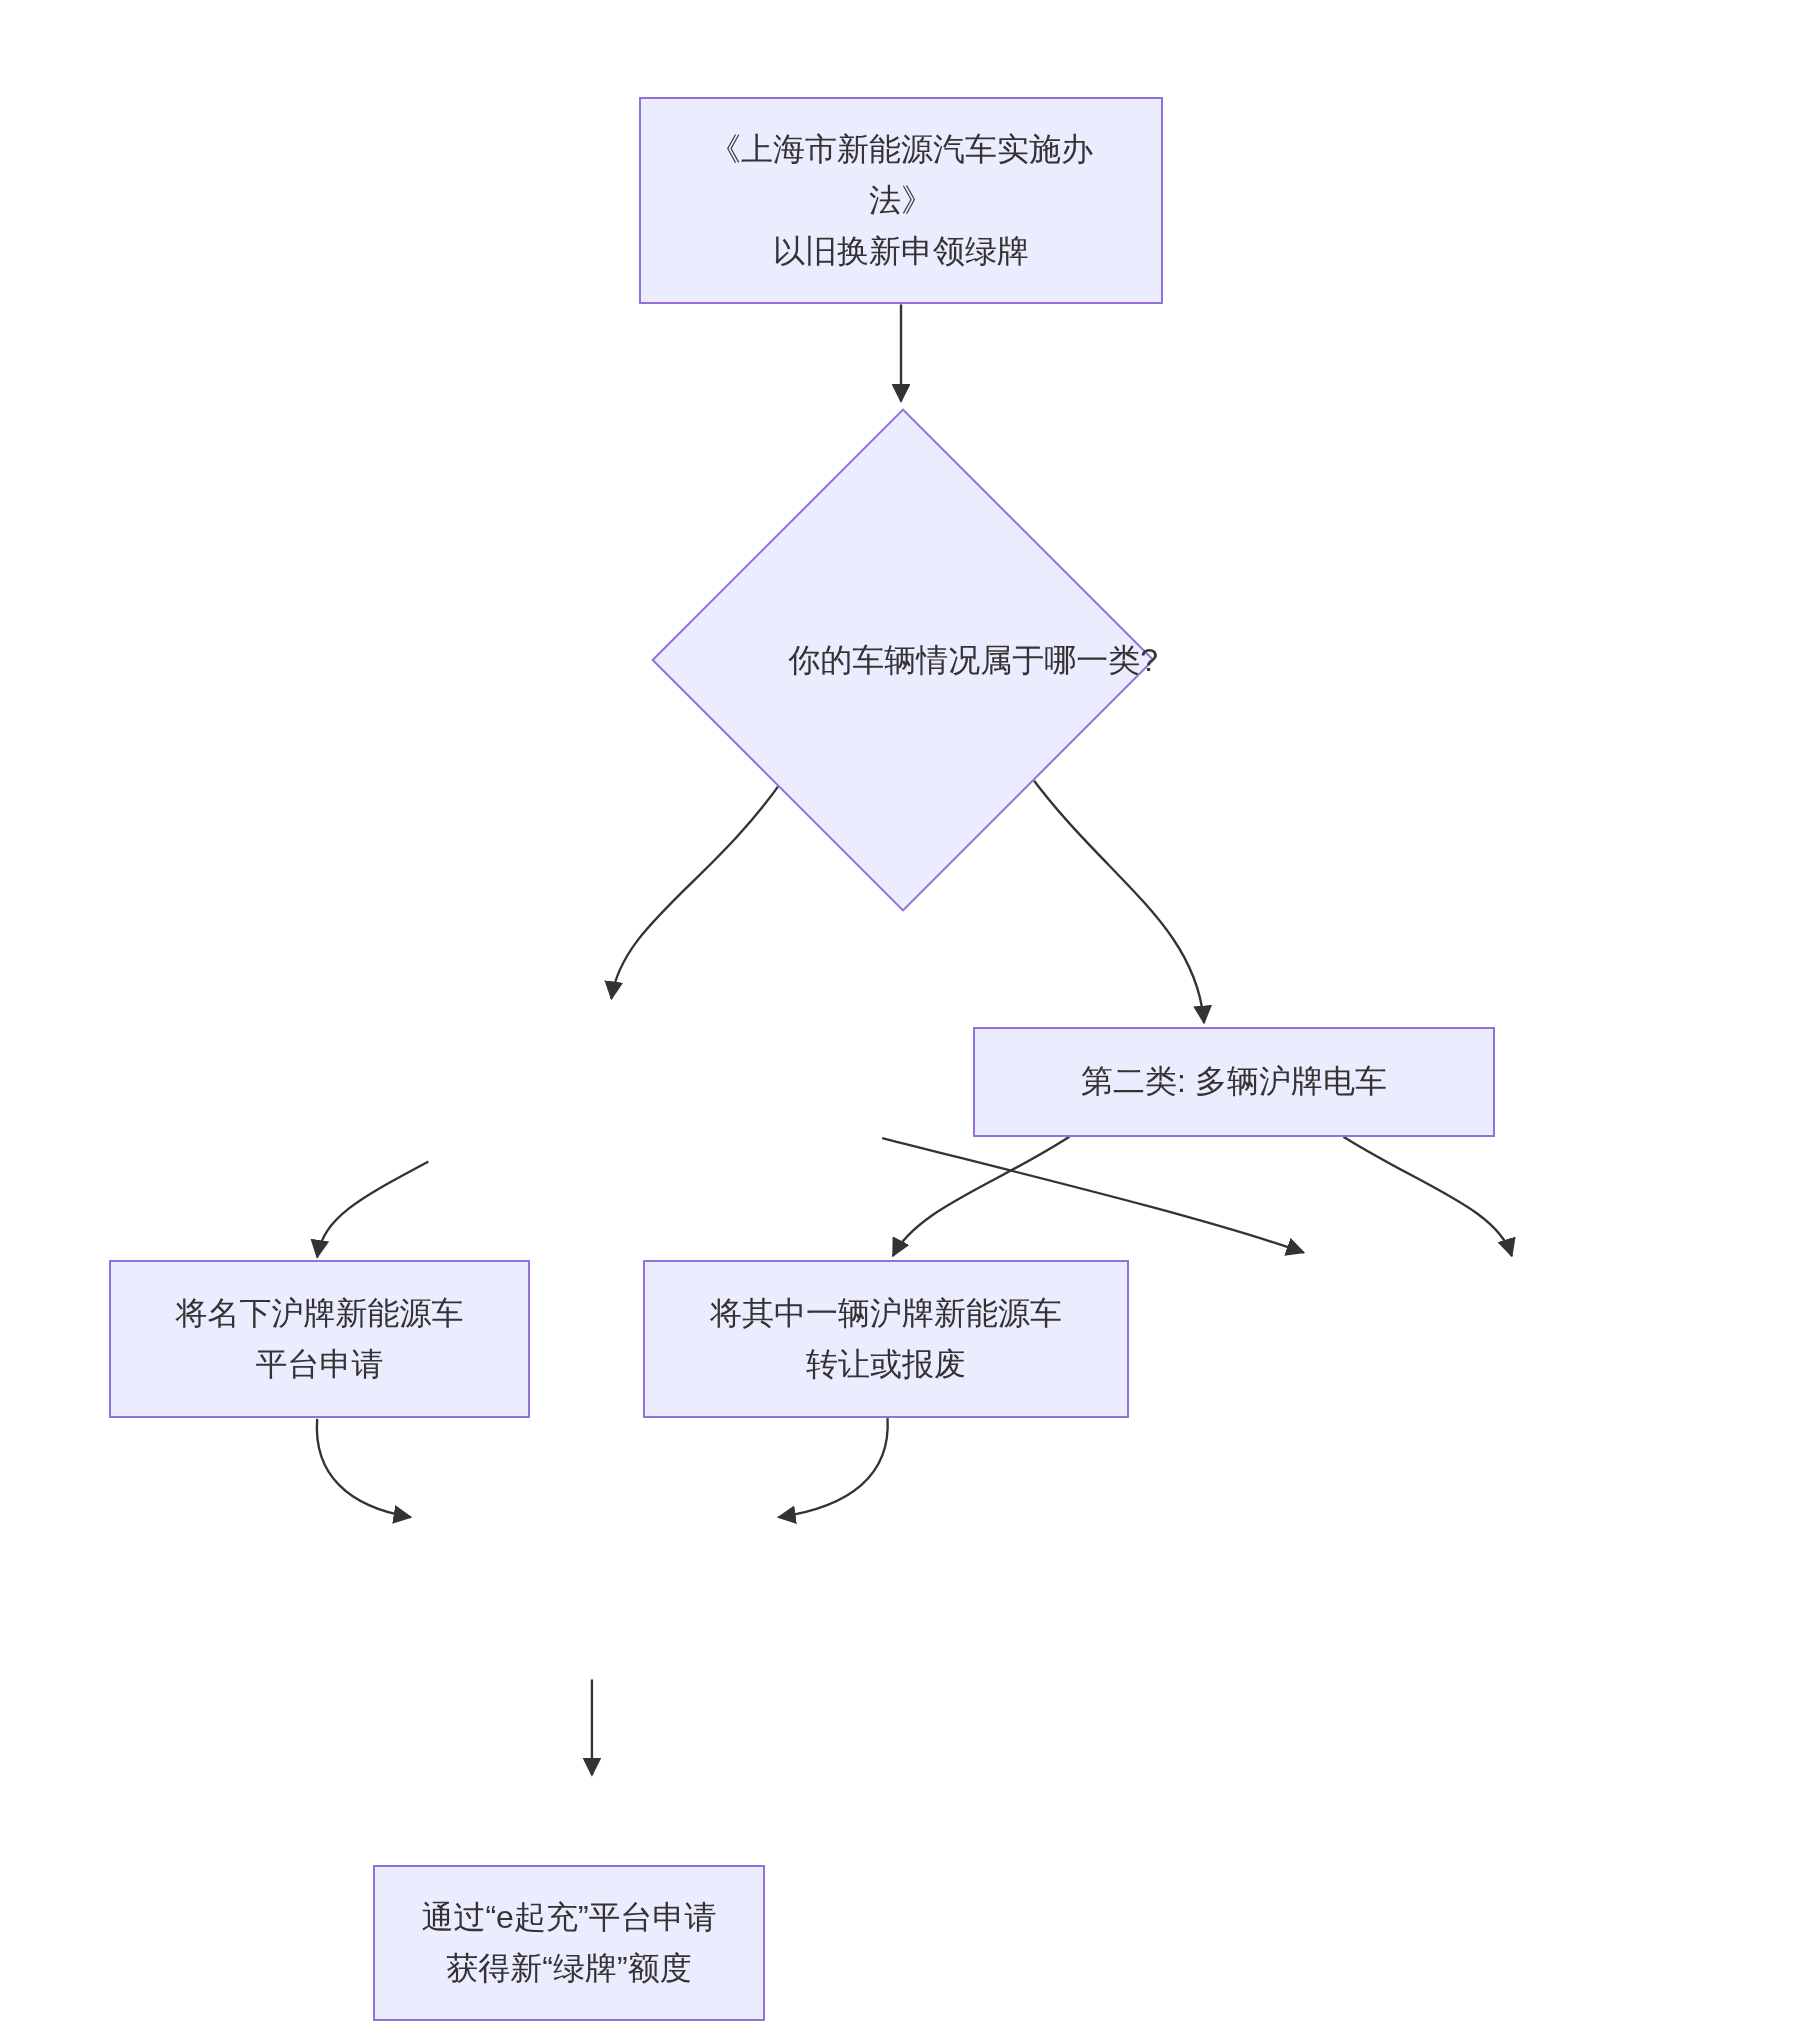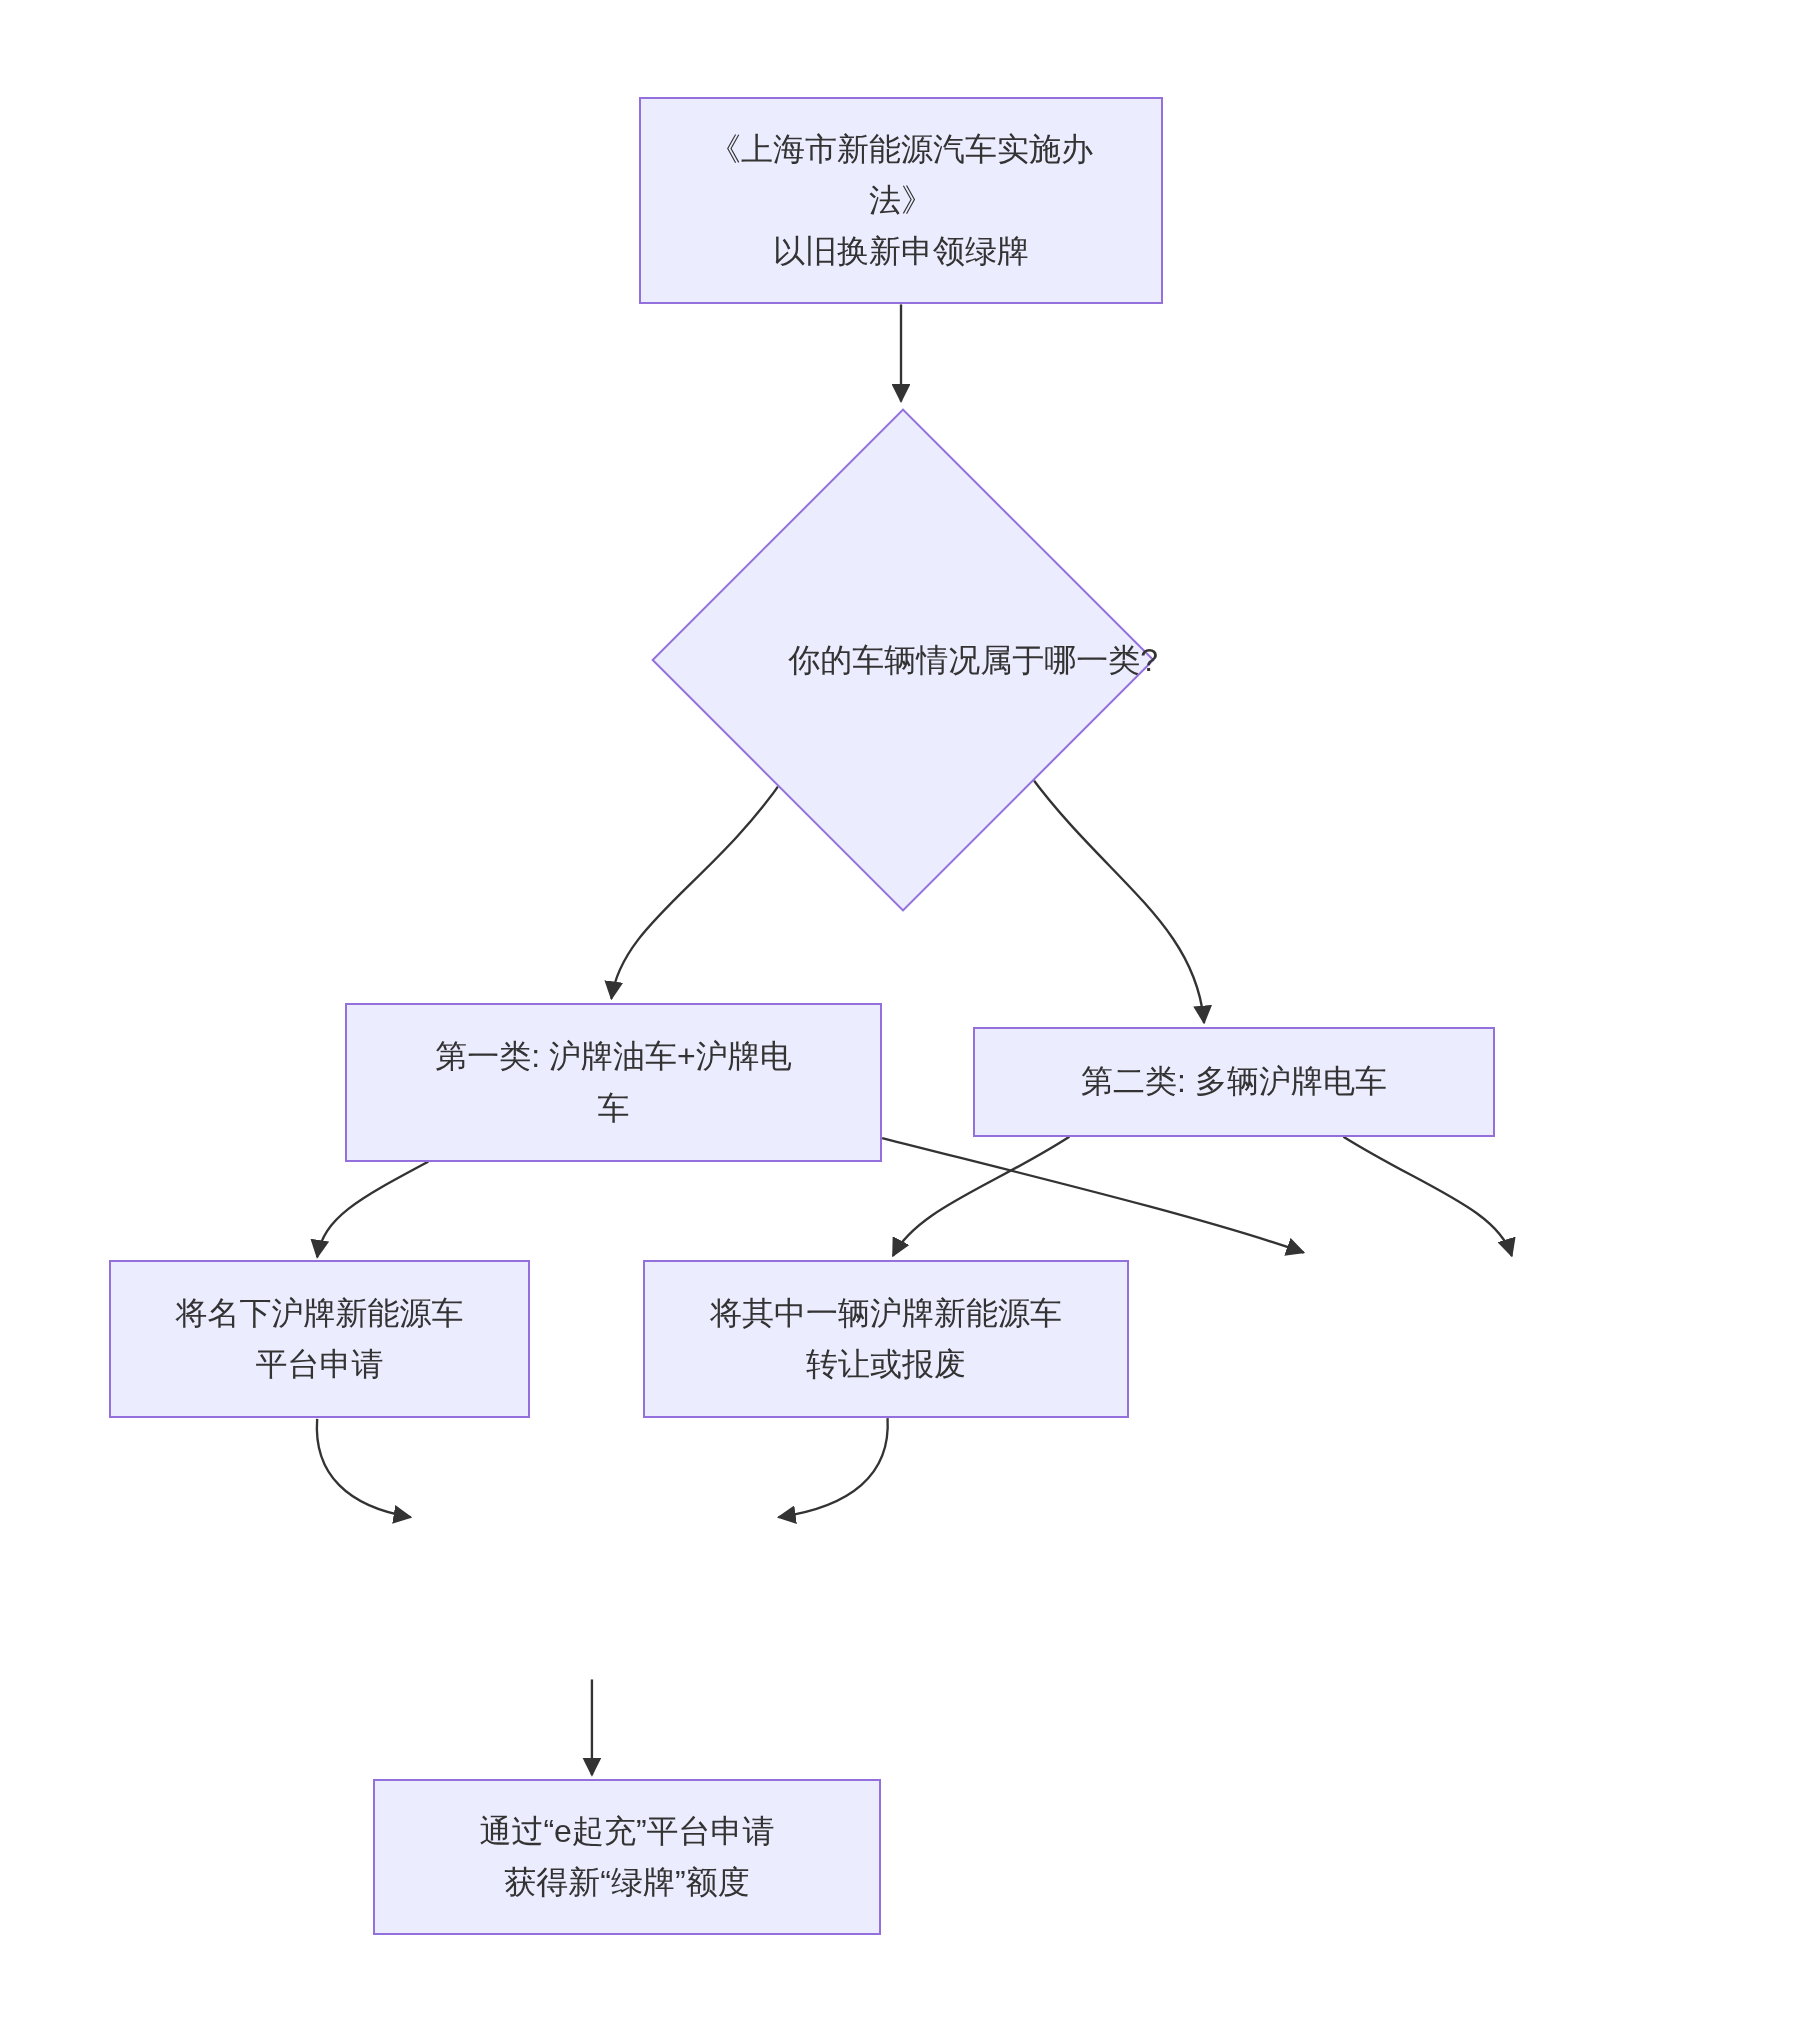--- a/index.html
+++ b/index.html
@@ -100,40 +100,36 @@
     <div class="label">《上海市新能源汽车实施办
 法》
 以旧换新申领绿牌</div>
   </div>
 
   <div class="diamond"></div>
   <div class="diamond-label">
     <div class="label">你的车辆情况属于哪一类?</div>
   </div>
 
-  <div class="node" style="left:333px;top:1003px;width:537px;height:159px">
-    <div class="label">第一类: 沪牌油车+沪牌电
-车</div>
-  </div>
 
   <div class="node" style="left:961px;top:1027px;width:522px;height:110px">
     <div class="label">第二类: 多辆沪牌电车</div>
   </div>
 
   <div class="node" style="left:97px;top:1260px;width:421px;height:158px">
     <div class="label">将名下沪牌新能源车
 平台申请</div>
   </div>
 
   <div class="node" style="left:631px;top:1260px;width:486px;height:158px">
     <div class="label">将其中一辆沪牌新能源车
 转让或报废</div>
   </div>
 
 
 
-  <div class="node" style="left:361px;top:1779px;width:508px;height:156px">
+  <div class="node" style="left:361px;top:1865px;width:392px;height:156px">
     <div class="label">通过“e起充”平台申请
 获得新“绿牌”额度</div>
   </div>
 
 </div>
 
 
 </body></html>

